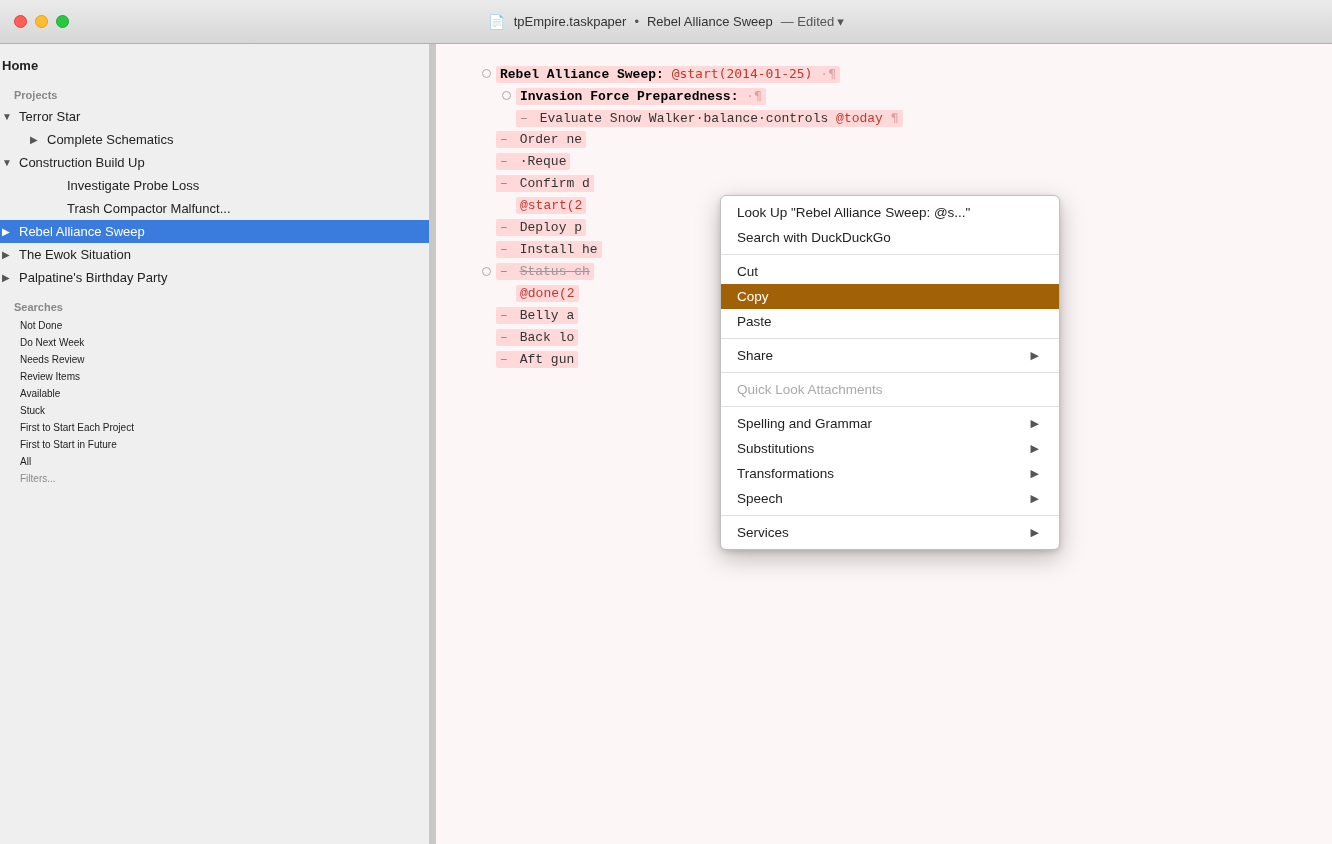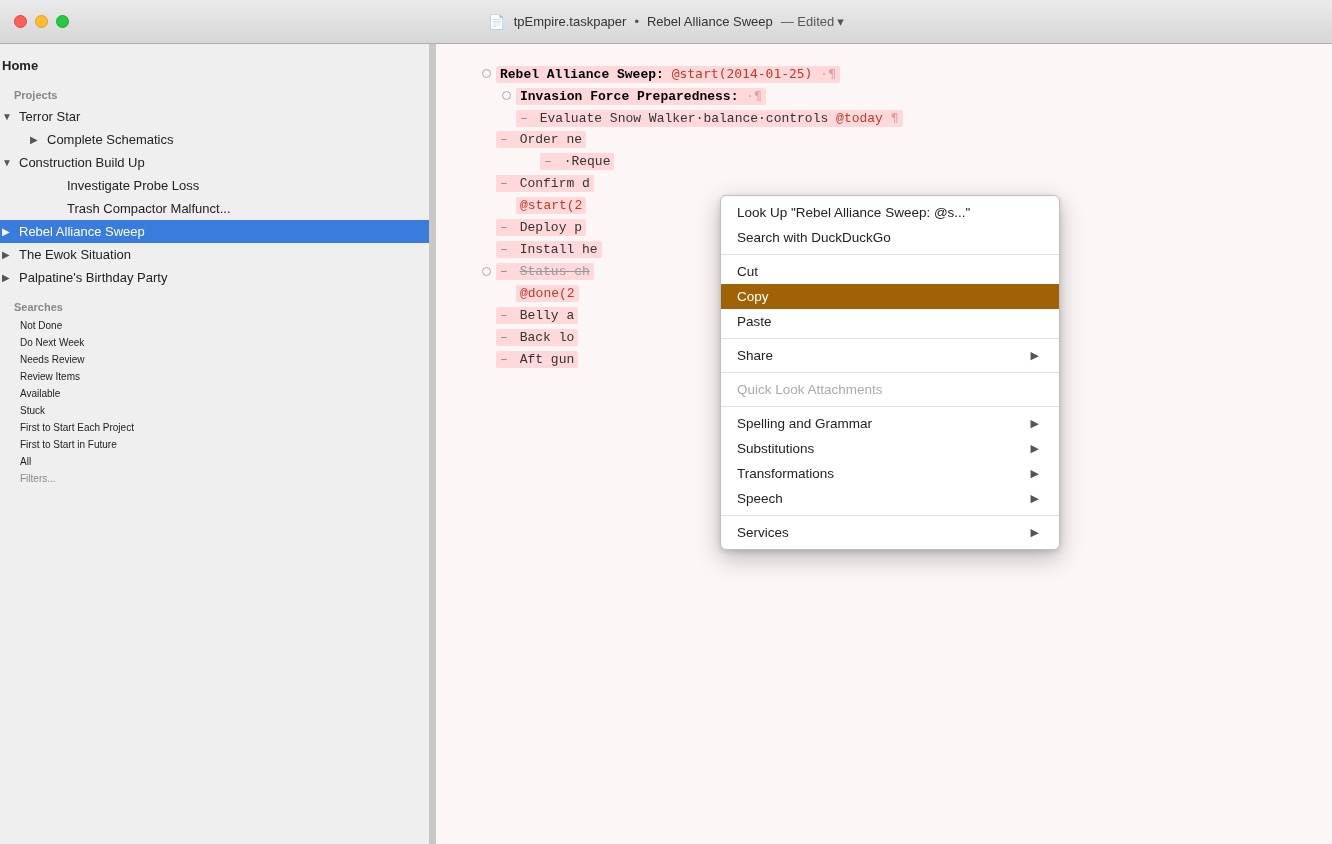--- a/index.html
+++ b/index.html
@@ -374,21 +374,21 @@
       <div class="editor-content">
         <span style="background:#ffd9d9; padding:1px 4px; border-radius:2px; display:inline;">
           <span class="dash">–</span>
           <span class="task-line">Order ne</span>
         </span>
       </div>
     </div>
 
     <div class="editor-line" style="padding-left:20px;">
       <div class="editor-content">
-        <span style="background:#ffd9d9; padding:1px 4px; border-radius:2px; display:inline;margin-left:44px;">
+        <span style="background:#ffd9d9; padding:1px 4px; border-radius:2px; display:inline;">
           <span class="dash">–</span>
           <span class="task-line">·Reque</span>
         </span>
       </div>
     </div>
 
     <div class="editor-line">
       <div class="bullet" style="width:20px;"></div>
       <div class="editor-content">
         <span style="background:#ffd9d9; padding:1px 4px; border-radius:0; display:inline;">

